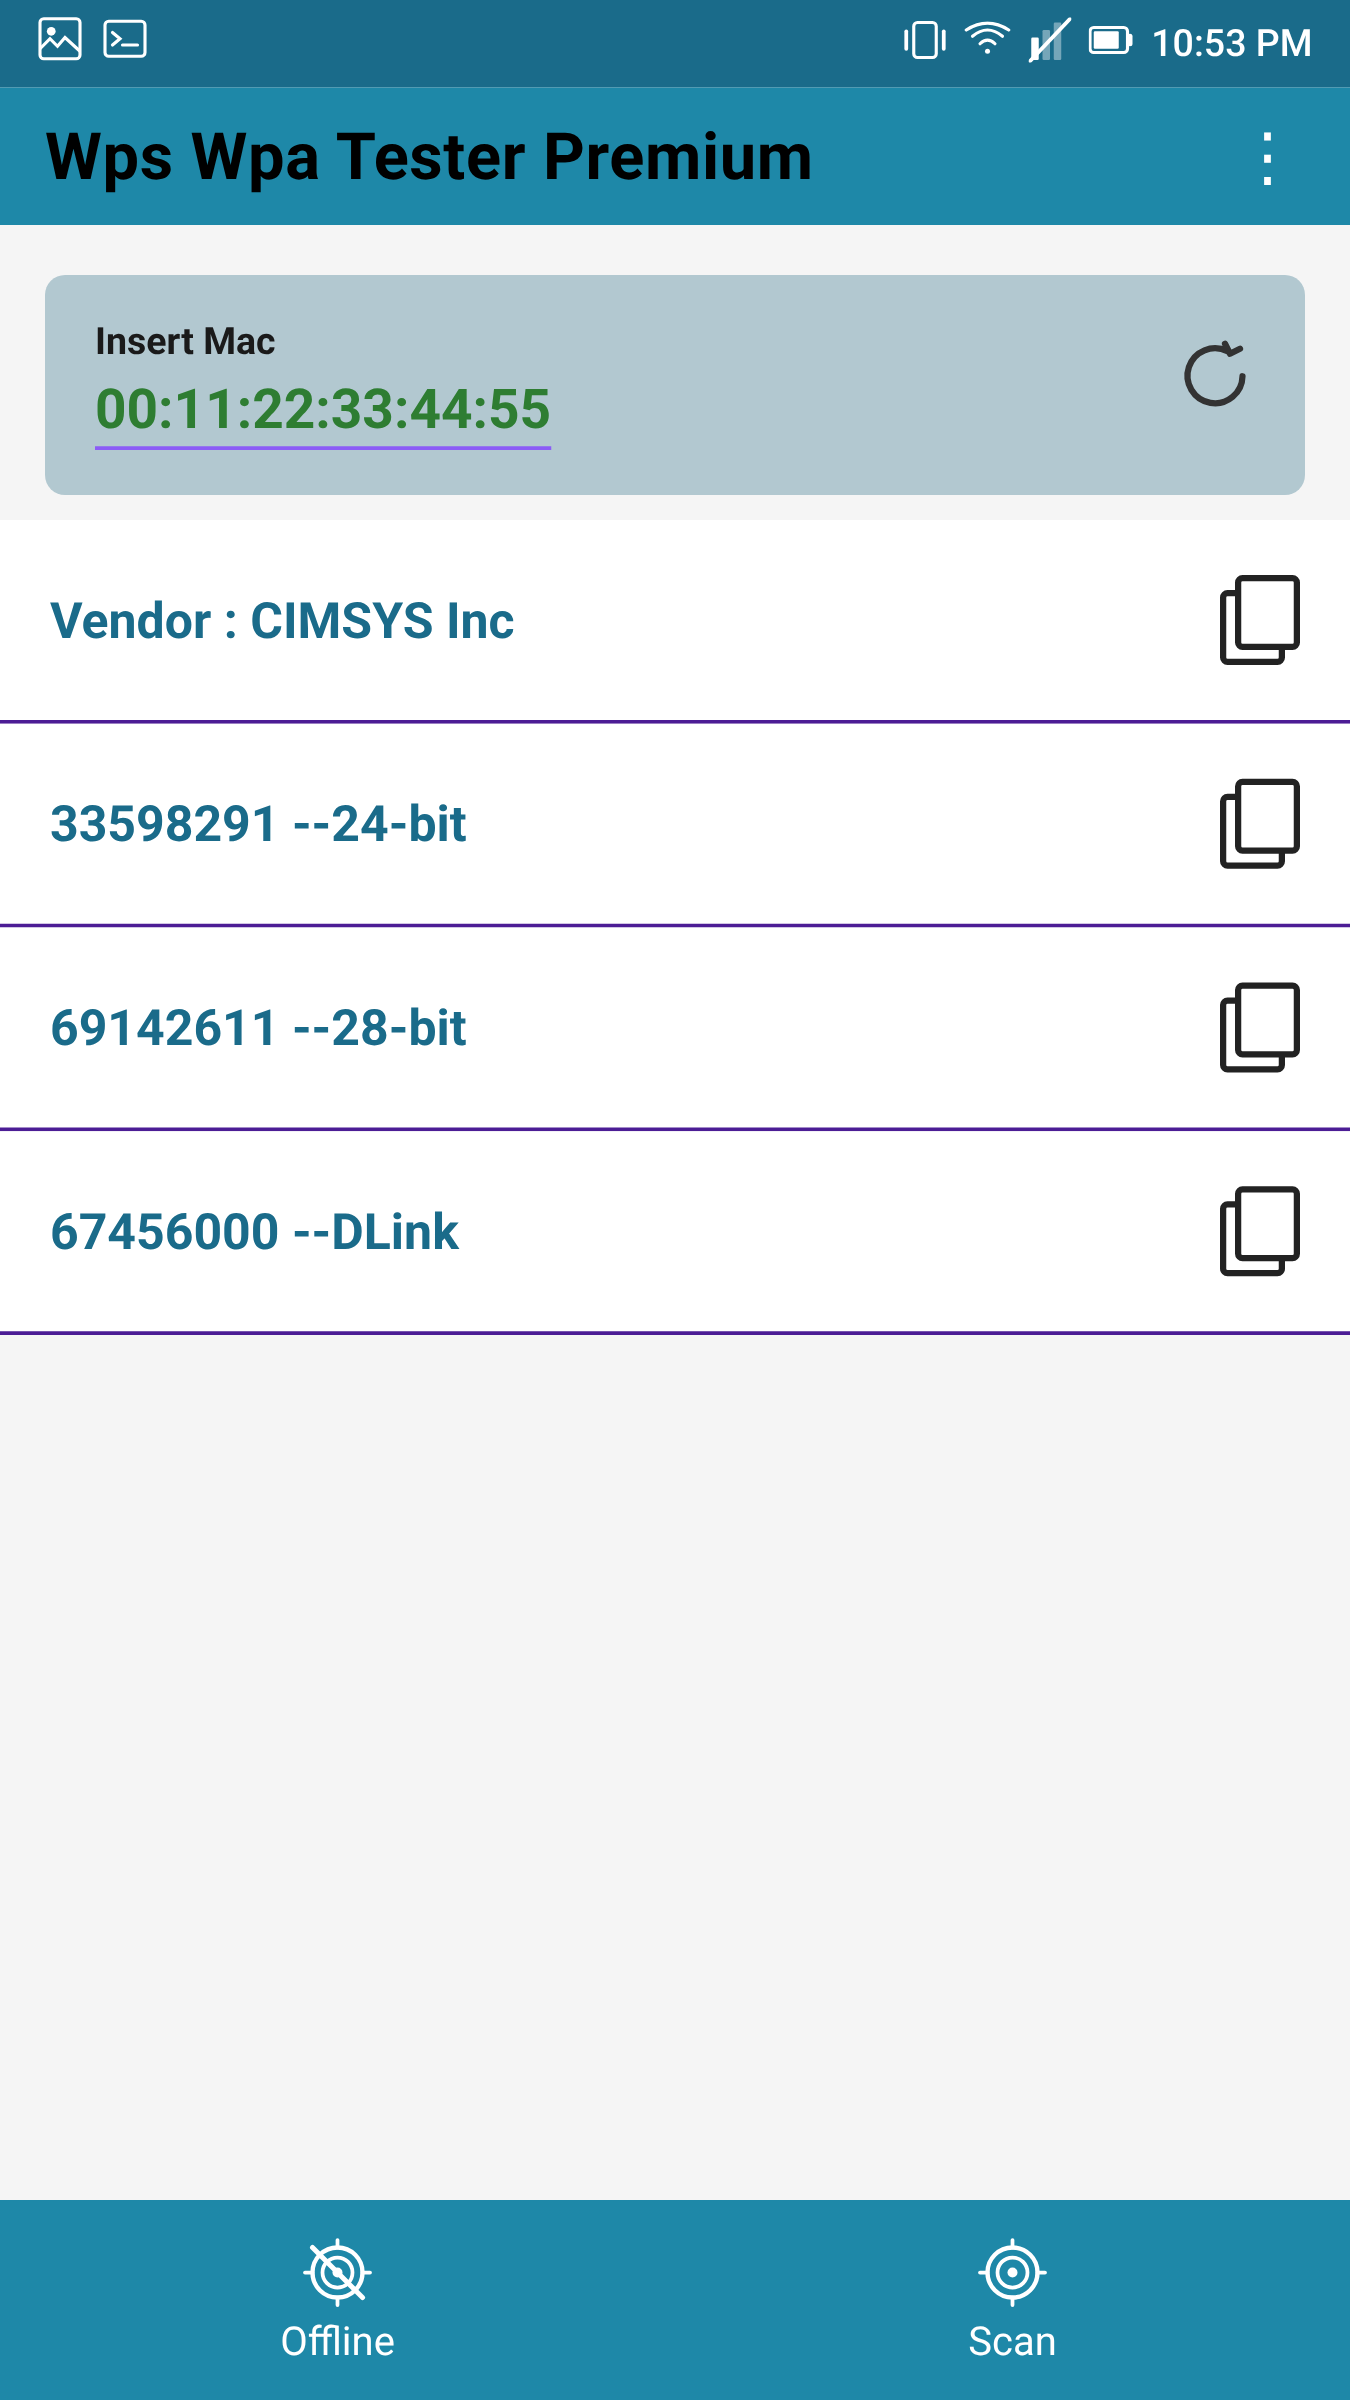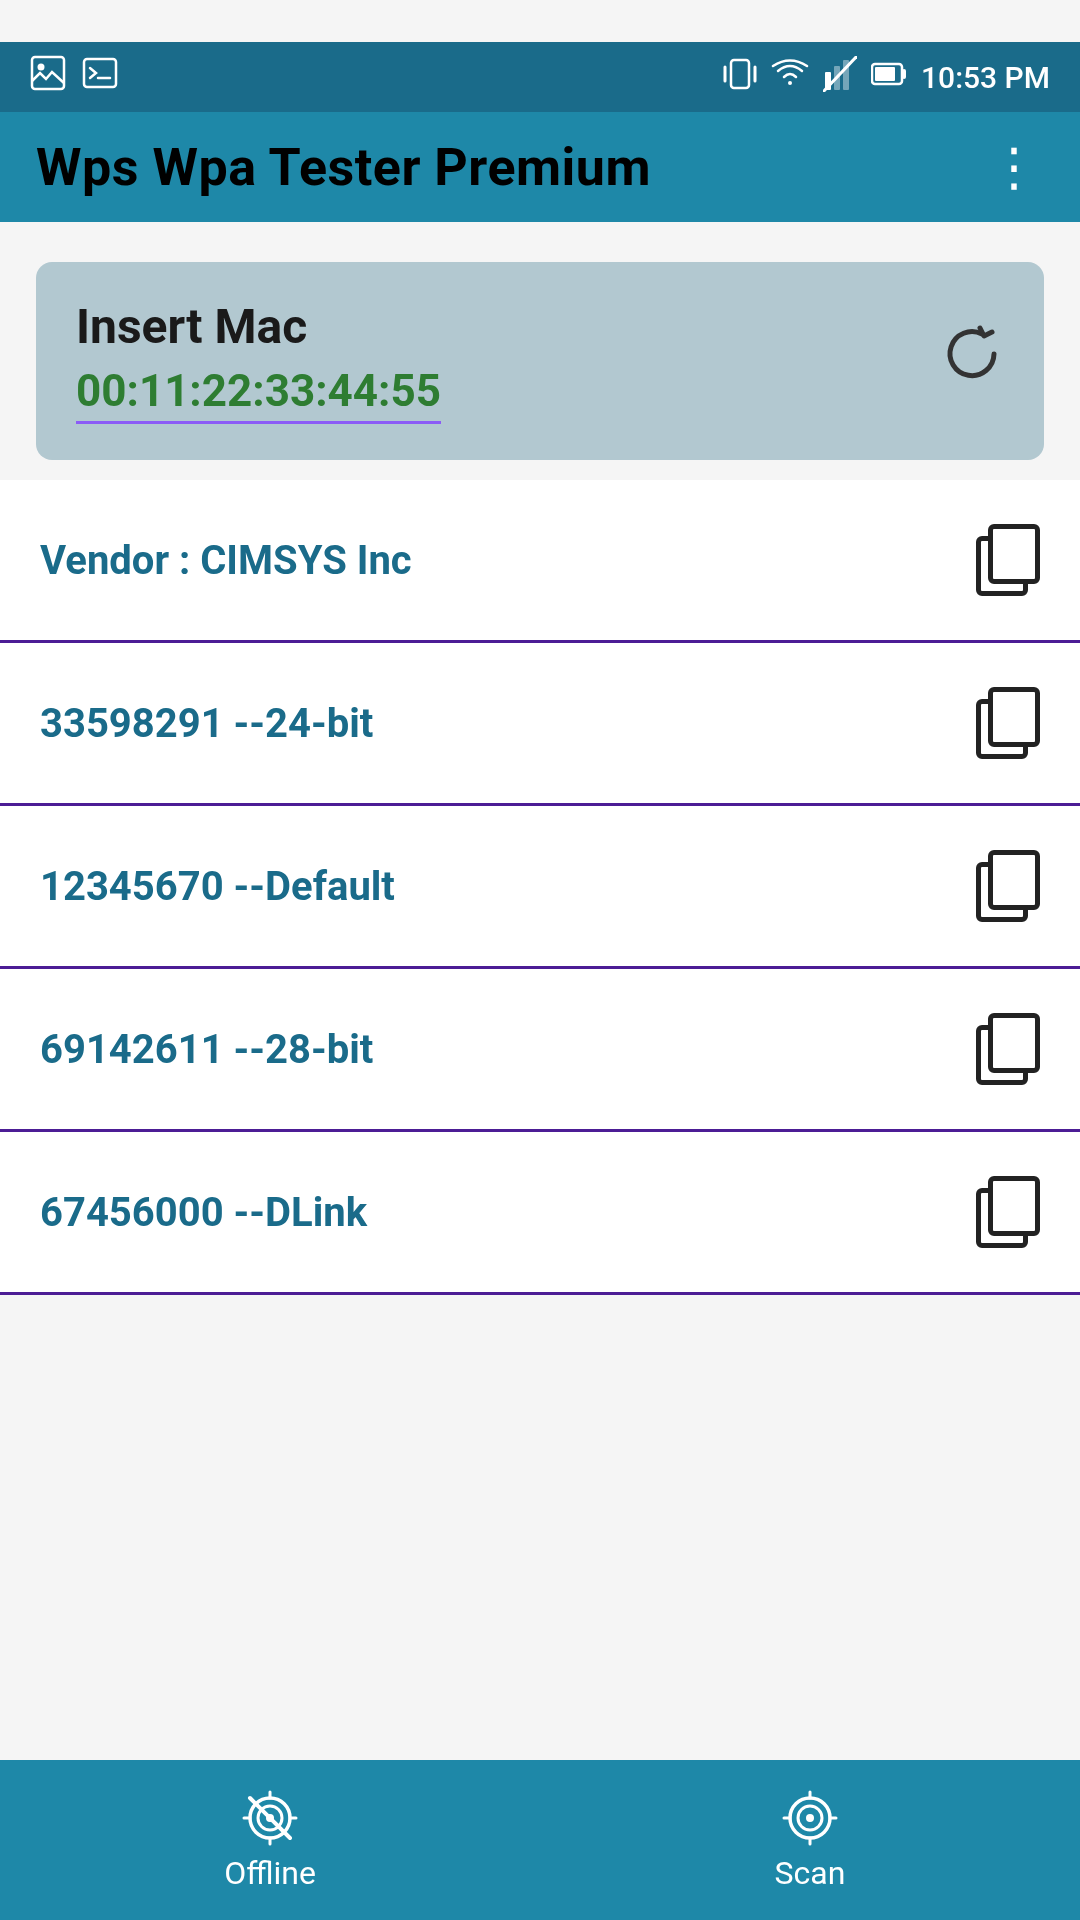--- a/index.html
+++ b/index.html
@@ -19,21 +19,20 @@
     }
 
     
     .status-bar {
       background: #1a6b8a;
       height: 70px;
       display: flex;
       align-items: center;
       justify-content: space-between;
       padding: 4px 30px;
-      margin-top: 42px;
     }
 
     .status-bar-left {
       display: flex;
       gap: 16px;
       align-items: center;
     }
 
     .status-bar-icon {
       color: white;
@@ -94,21 +93,21 @@
       display: flex;
       justify-content: space-between;
       align-items: center;
     }
 
     .mac-input-text-area {
       flex: 1;
     }
 
     .mac-label {
-      font-size: 48px;
+      font-size: 30px;
       font-weight: bold;
       color: #1a1a1a;
       margin-bottom: 10px;
     }
 
     .mac-value {
       font-size: 44px;
       font-weight: bold;
       color: #2e7d32;
       border-bottom: 3px solid #8b5cf6;
@@ -291,27 +290,20 @@
     </div>
 
     <div class="list-item">
       <span class="list-item-text">33598291 --24-bit</span>
       <div class="copy-icon-wrapper">
         <div class="copy-icon-back"></div>
         <div class="copy-icon-front"></div>
       </div>
     </div>
 
-    <div class="list-item">
-      <span class="list-item-text">12345670 --Default</span>
-      <div class="copy-icon-wrapper">
-        <div class="copy-icon-back"></div>
-        <div class="copy-icon-front"></div>
-      </div>
-    </div>
 
 
     <div class="list-item">
       <span class="list-item-text">69142611 --28-bit</span>
       <div class="copy-icon-wrapper">
         <div class="copy-icon-back"></div>
         <div class="copy-icon-front"></div>
       </div>
     </div>
 

